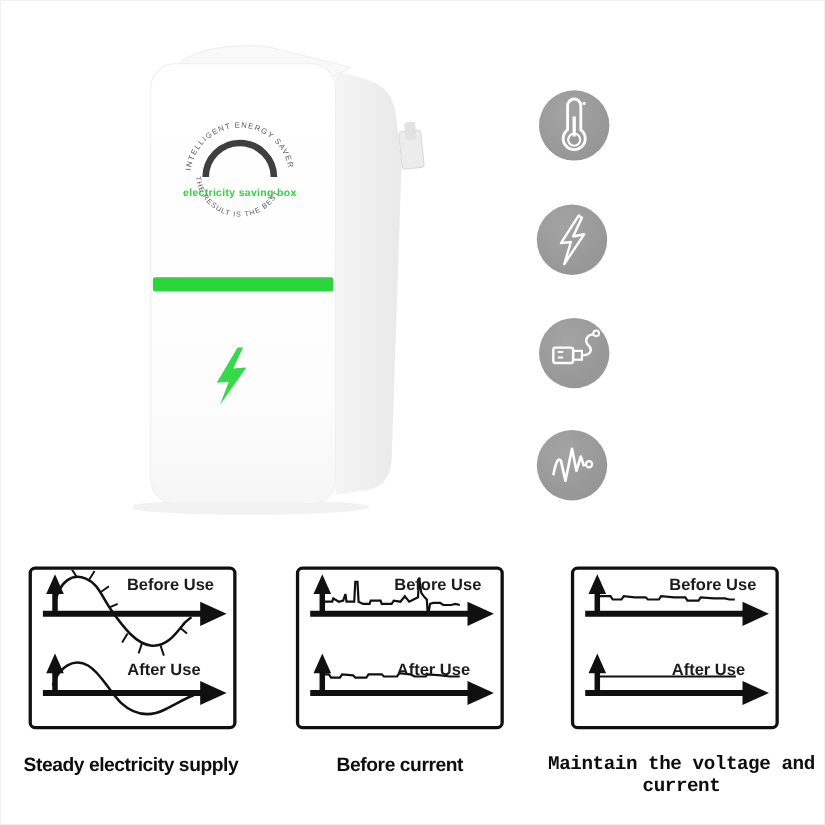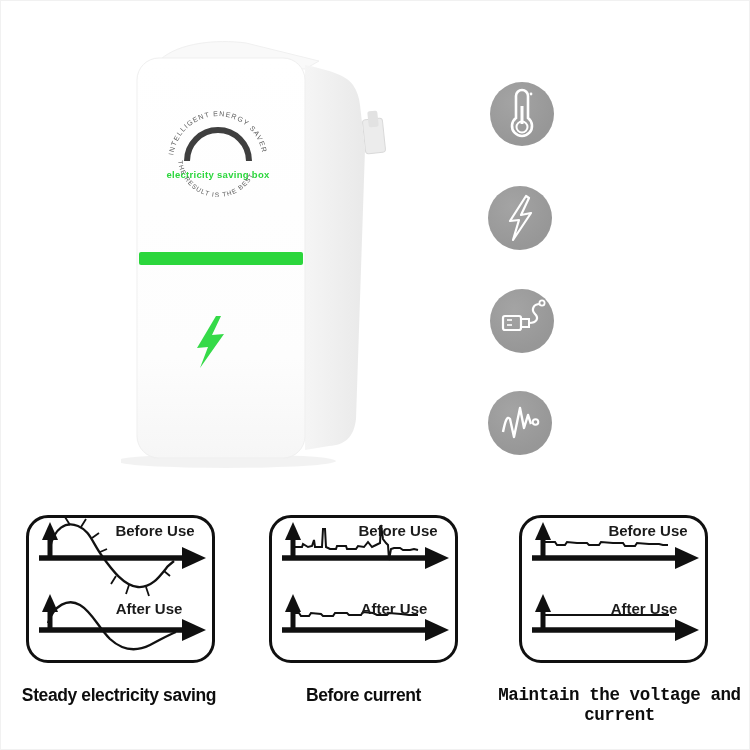--- a/index.html
+++ b/index.html
@@ -6,21 +6,21 @@
   body{font-family:"Liberation Sans", sans-serif;}
   #canvas{position:relative;width:750px;height:750px;background:#ffffff;overflow:hidden;
           border:1px solid #f1f1f1;box-sizing:border-box;}
   .abs{position:absolute;}
   
   .feat-circle{position:absolute;width:64px;height:64px;border-radius:50%;
                background:radial-gradient(circle at 38% 32%, #a4a4a4, #979797 70%);
                display:flex;align-items:center;justify-content:center;}
   
   .diagram-card{position:absolute;width:189px;height:148px;border:3.5px solid #101010;
-                border-radius:22px;background:#fff;box-sizing:border-box;}
+                border-radius:6px;background:#fff;box-sizing:border-box;}
   .caption{position:absolute;top:684px;font-size:17.5px;font-weight:bold;color:#0d0d0d;
            letter-spacing:-0.4px;text-align:center;}
   svg text{font-family:"Liberation Sans", sans-serif;}
   .plot-label{font-size:15px;font-weight:600;fill:#1b1b1b;}
 </style>
 </head>
 <body>
 
 <div id="canvas">
 
@@ -118,21 +118,21 @@
       <g fill="#101010" stroke="#101010">
         <line x1="21" y1="113" x2="21" y2="92" stroke-width="5"></line>
         <polygon points="21,76 13,94 29,94" stroke="none"></polygon>
         <line x1="10" y1="112" x2="155" y2="112" stroke-width="5.5"></line>
         <polygon points="177,112 153,101 153,123" stroke="none"></polygon>
       </g>
       <path d="M19,105 C25,87 39,80 51,87 C63,94 69,109 81,121 C93,132 107,134 121,127 C131,122 139,117 147,114" fill="none" stroke="#111" stroke-width="2.3"></path>
       <text x="120" y="96" text-anchor="middle" class="plot-label">After Use</text>
     </svg>
   </div>
-  <div class="caption" style="left:7px;width:222px;">Steady electricity saving</div>
+  <div class="caption" style="left:7px;width:222px;">Steady electricity supply</div>
 
   <div class="diagram-card" style="left:268px;top:514px;">
     <svg width="182" height="141" viewBox="0 0 182 141">
       <g fill="#101010" stroke="#101010">
         <line x1="21" y1="42" x2="21" y2="20" stroke-width="5"></line>
         <polygon points="21,4 13,22 29,22" stroke="none"></polygon>
         <line x1="10" y1="40" x2="155" y2="40" stroke-width="5.5"></line>
         <polygon points="177,40 153,29 153,51" stroke="none"></polygon>
       </g>
       <path d="M21,29 L30,29 L31,26 L36,29 L40,28 L42,22 L43,29 L50,29 L51,11 L53,11 L54,29 L58,31 L64,31 L65,28 L74,28 L75,31 L84,31 L86,28 L92,29 L96,24 L100,29 L104,27 L108,25 L109,7 L111,21 L114,25 L116,27 L117,42 L119,31 L122,30 L128,30 L131,32 L138,32 L142,31 L146,32" fill="none" stroke="#111" stroke-width="2"></path>

